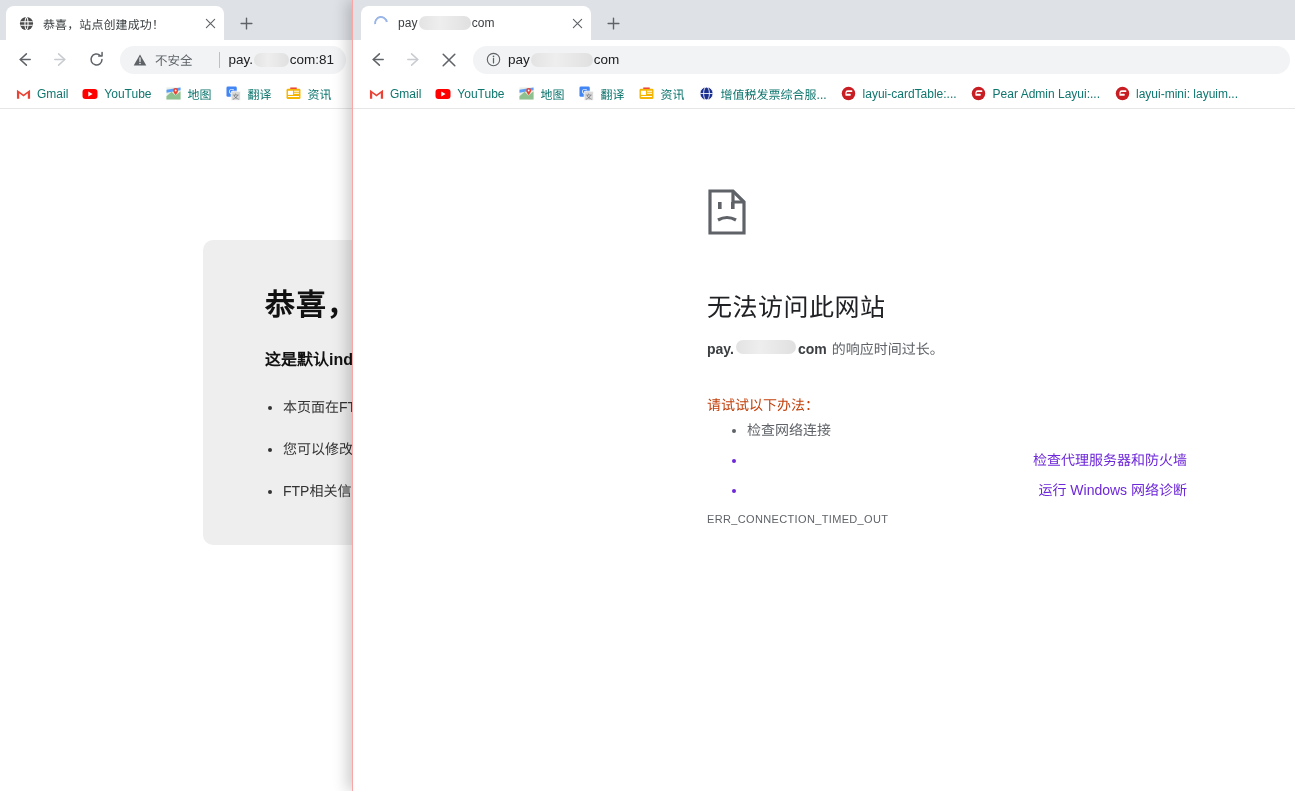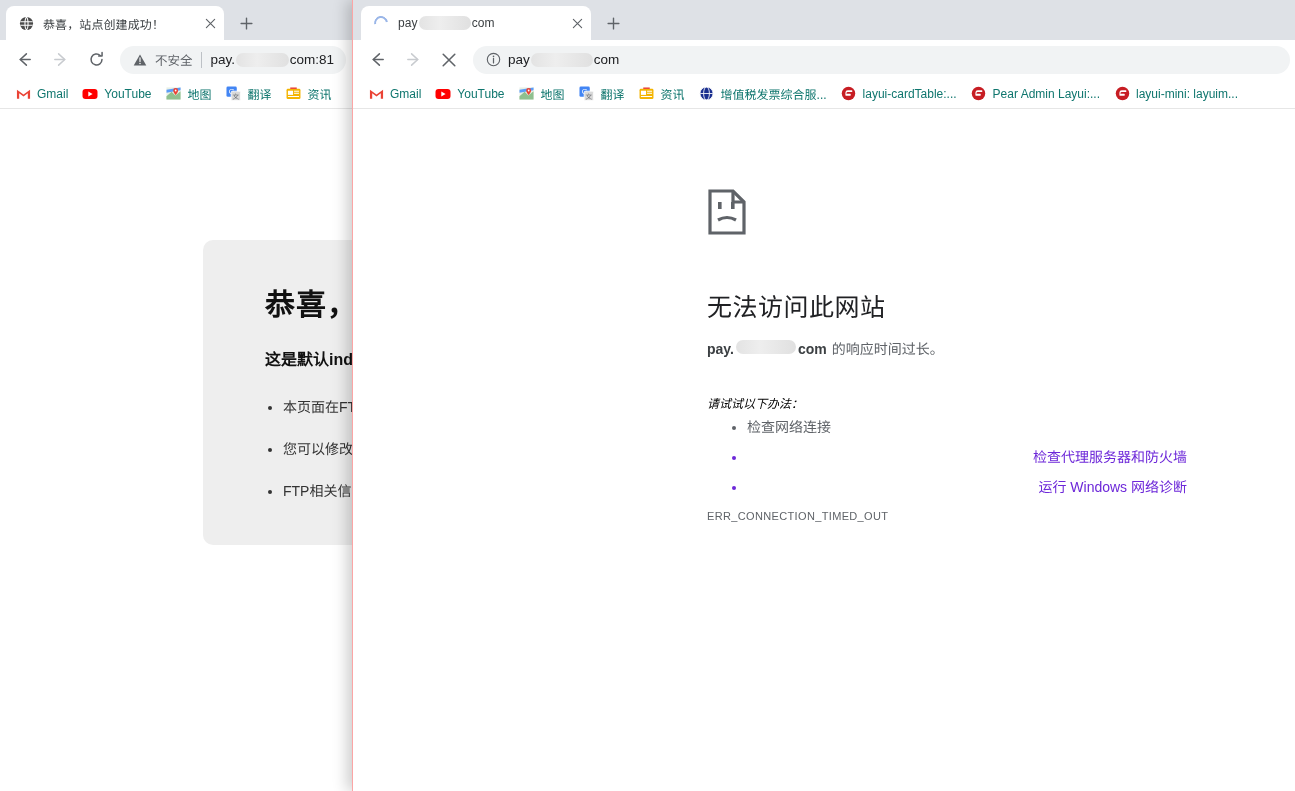--- a/index.html
+++ b/index.html
@@ -126,21 +126,21 @@
     flex: 0 0 16px;
     margin-right: 7px;
     display: flex;
     align-items: center;
     justify-content: center;
   }
   .omni-sec-label {
     font-size: 12.5px;
     color: #5f6368;
     white-space: nowrap;
-    margin-right: 8px;
+    margin-right: 26px;
   }
   .omni-sep {
     width: 1px;
     height: 16px;
     background: #bdc1c6;
     margin-right: 9px;
     flex: 0 0 1px;
   }
   .omni-url {
     font-size: 13.5px;
@@ -295,24 +295,23 @@
     font-size: 14px;
     color: #5f6368;
     margin: 0 0 34px 0;
     line-height: 1.5;
     display: flex;
     align-items: baseline;
     flex-wrap: wrap;
   }
   .err-sub b { color: #3c4043; font-weight: bold; }
   .err-try {
-    font-size: 12px;
-    color: #000000;
+    font-size: 14px;
+    color: #c2410c;
     margin: 0 0 6px 0;
-    font-style: italic;
   }
   .err-list {
     margin: 0 0 12px 0;
     padding-left: 40px;
     list-style: disc;
   }
   .err-list li {
     font-size: 14px;
     color: #5f6368;
     margin-bottom: 9px;

